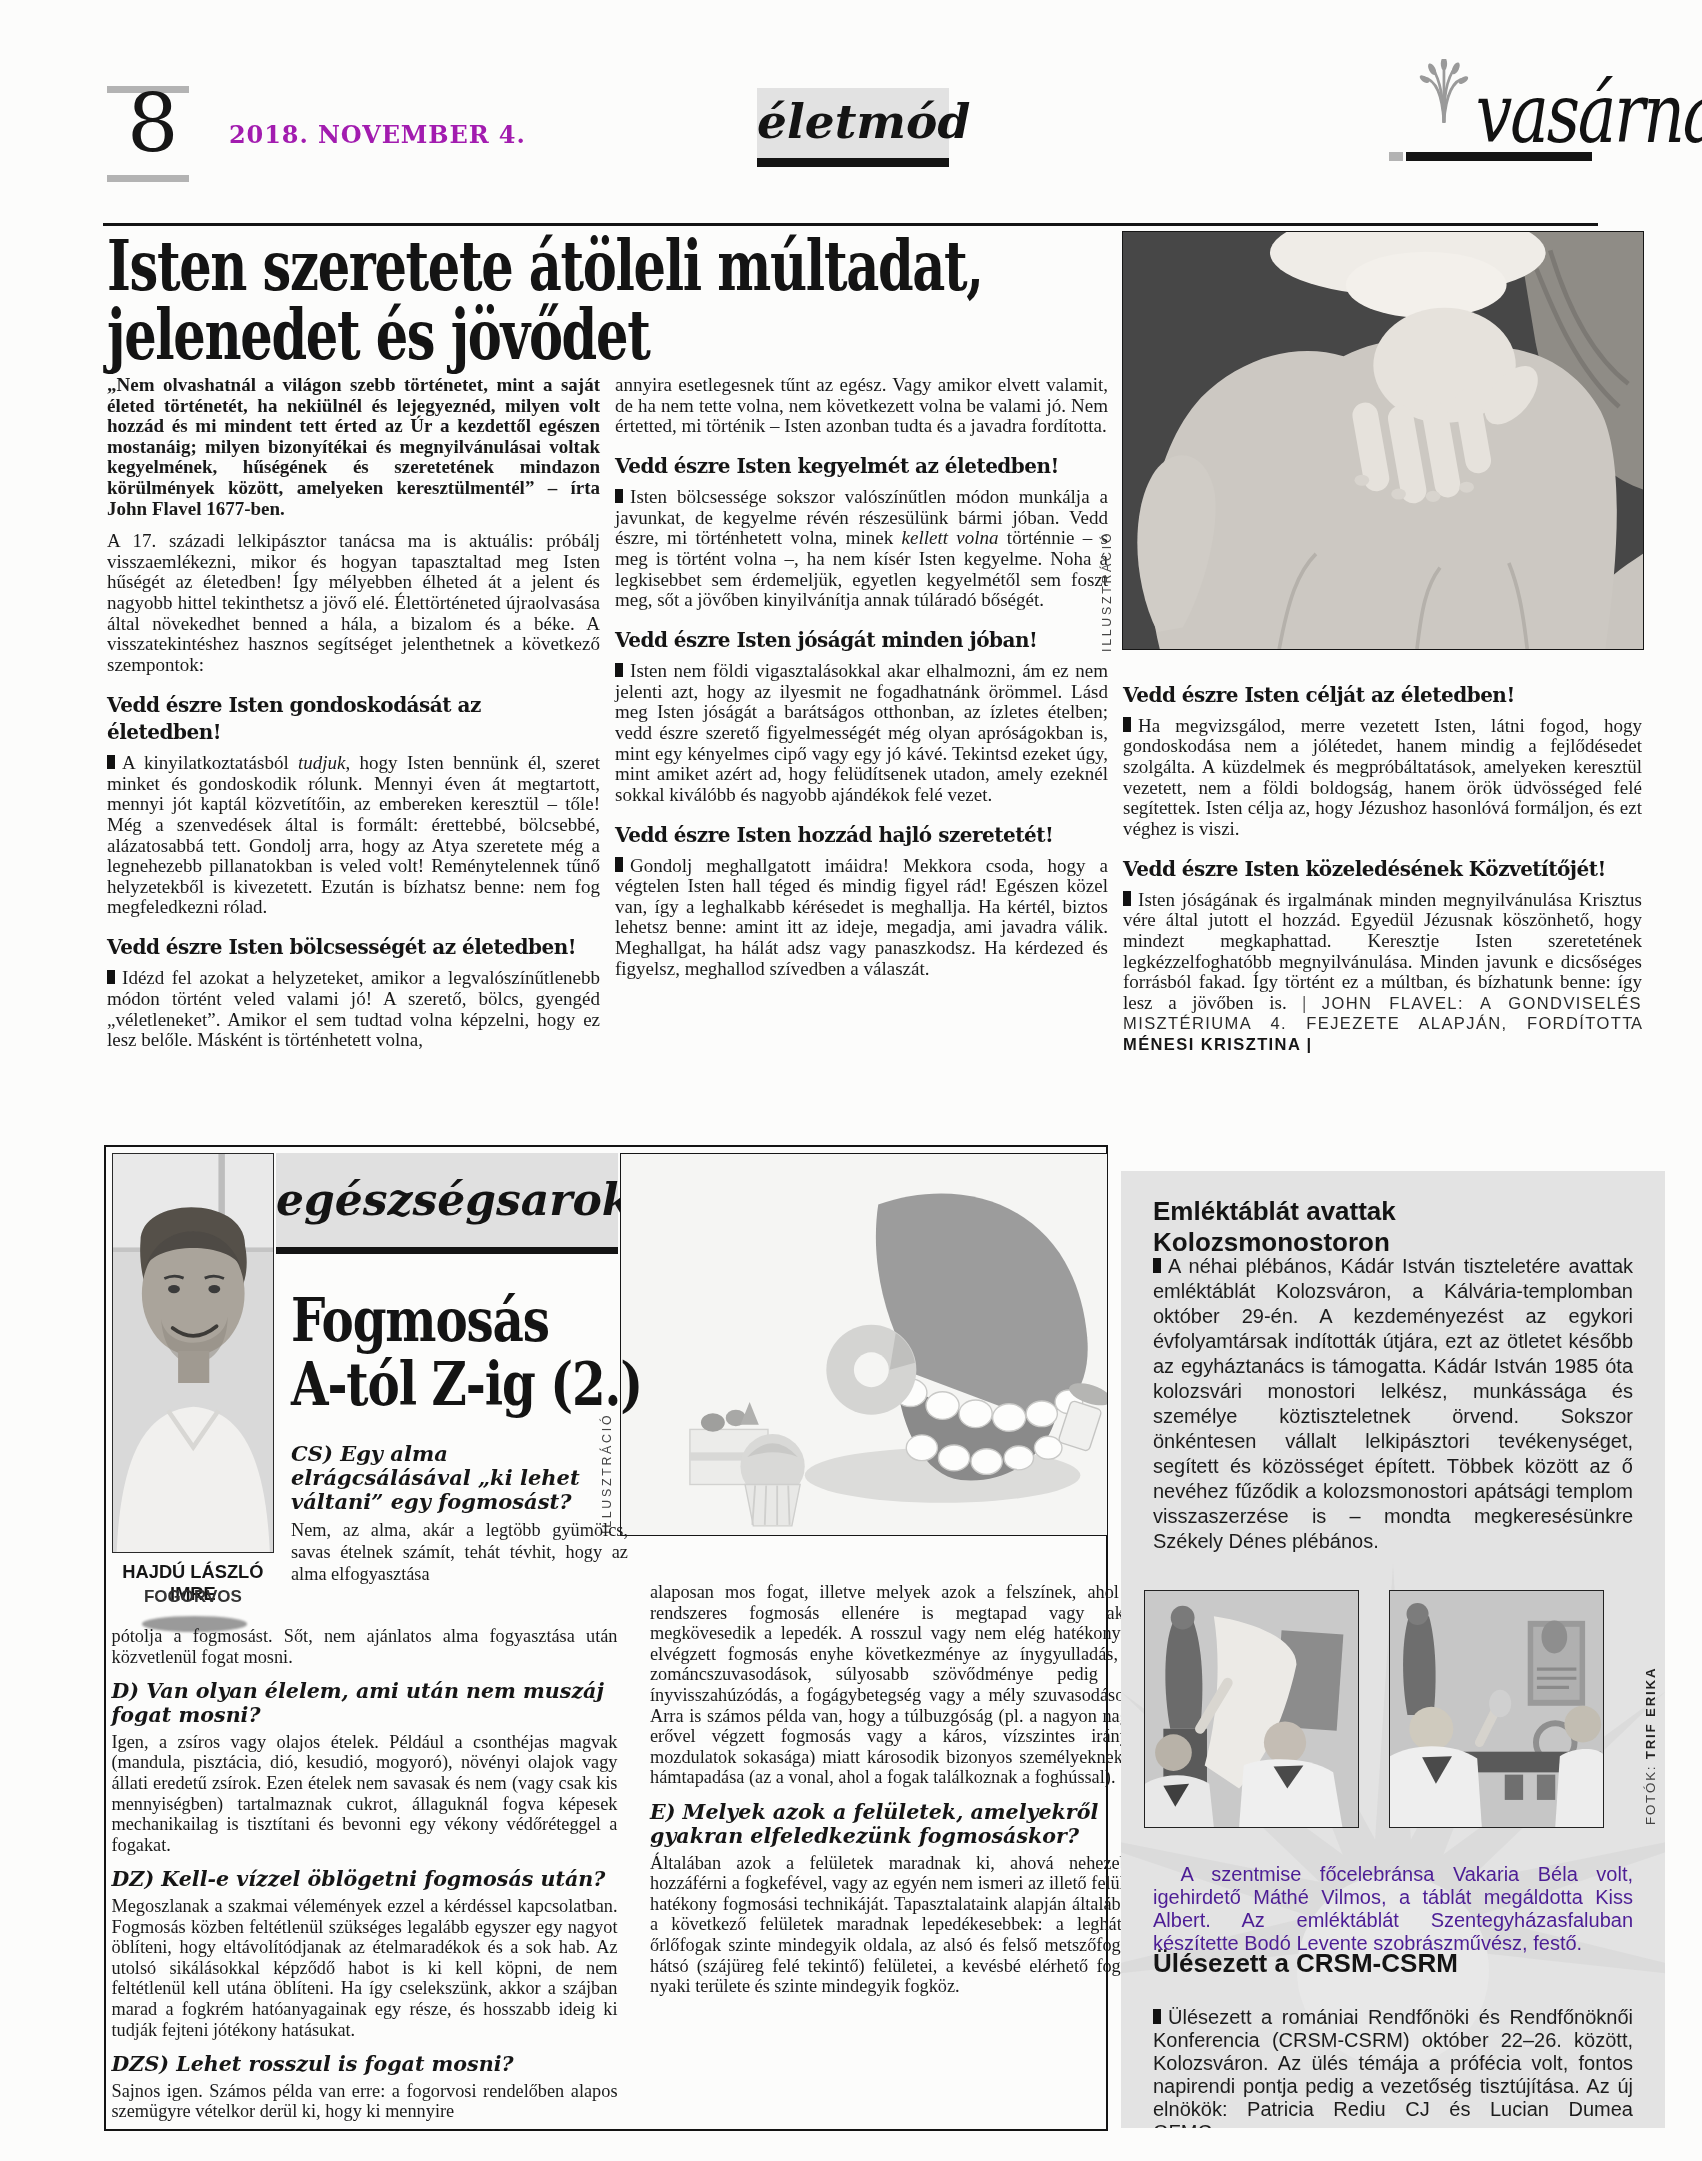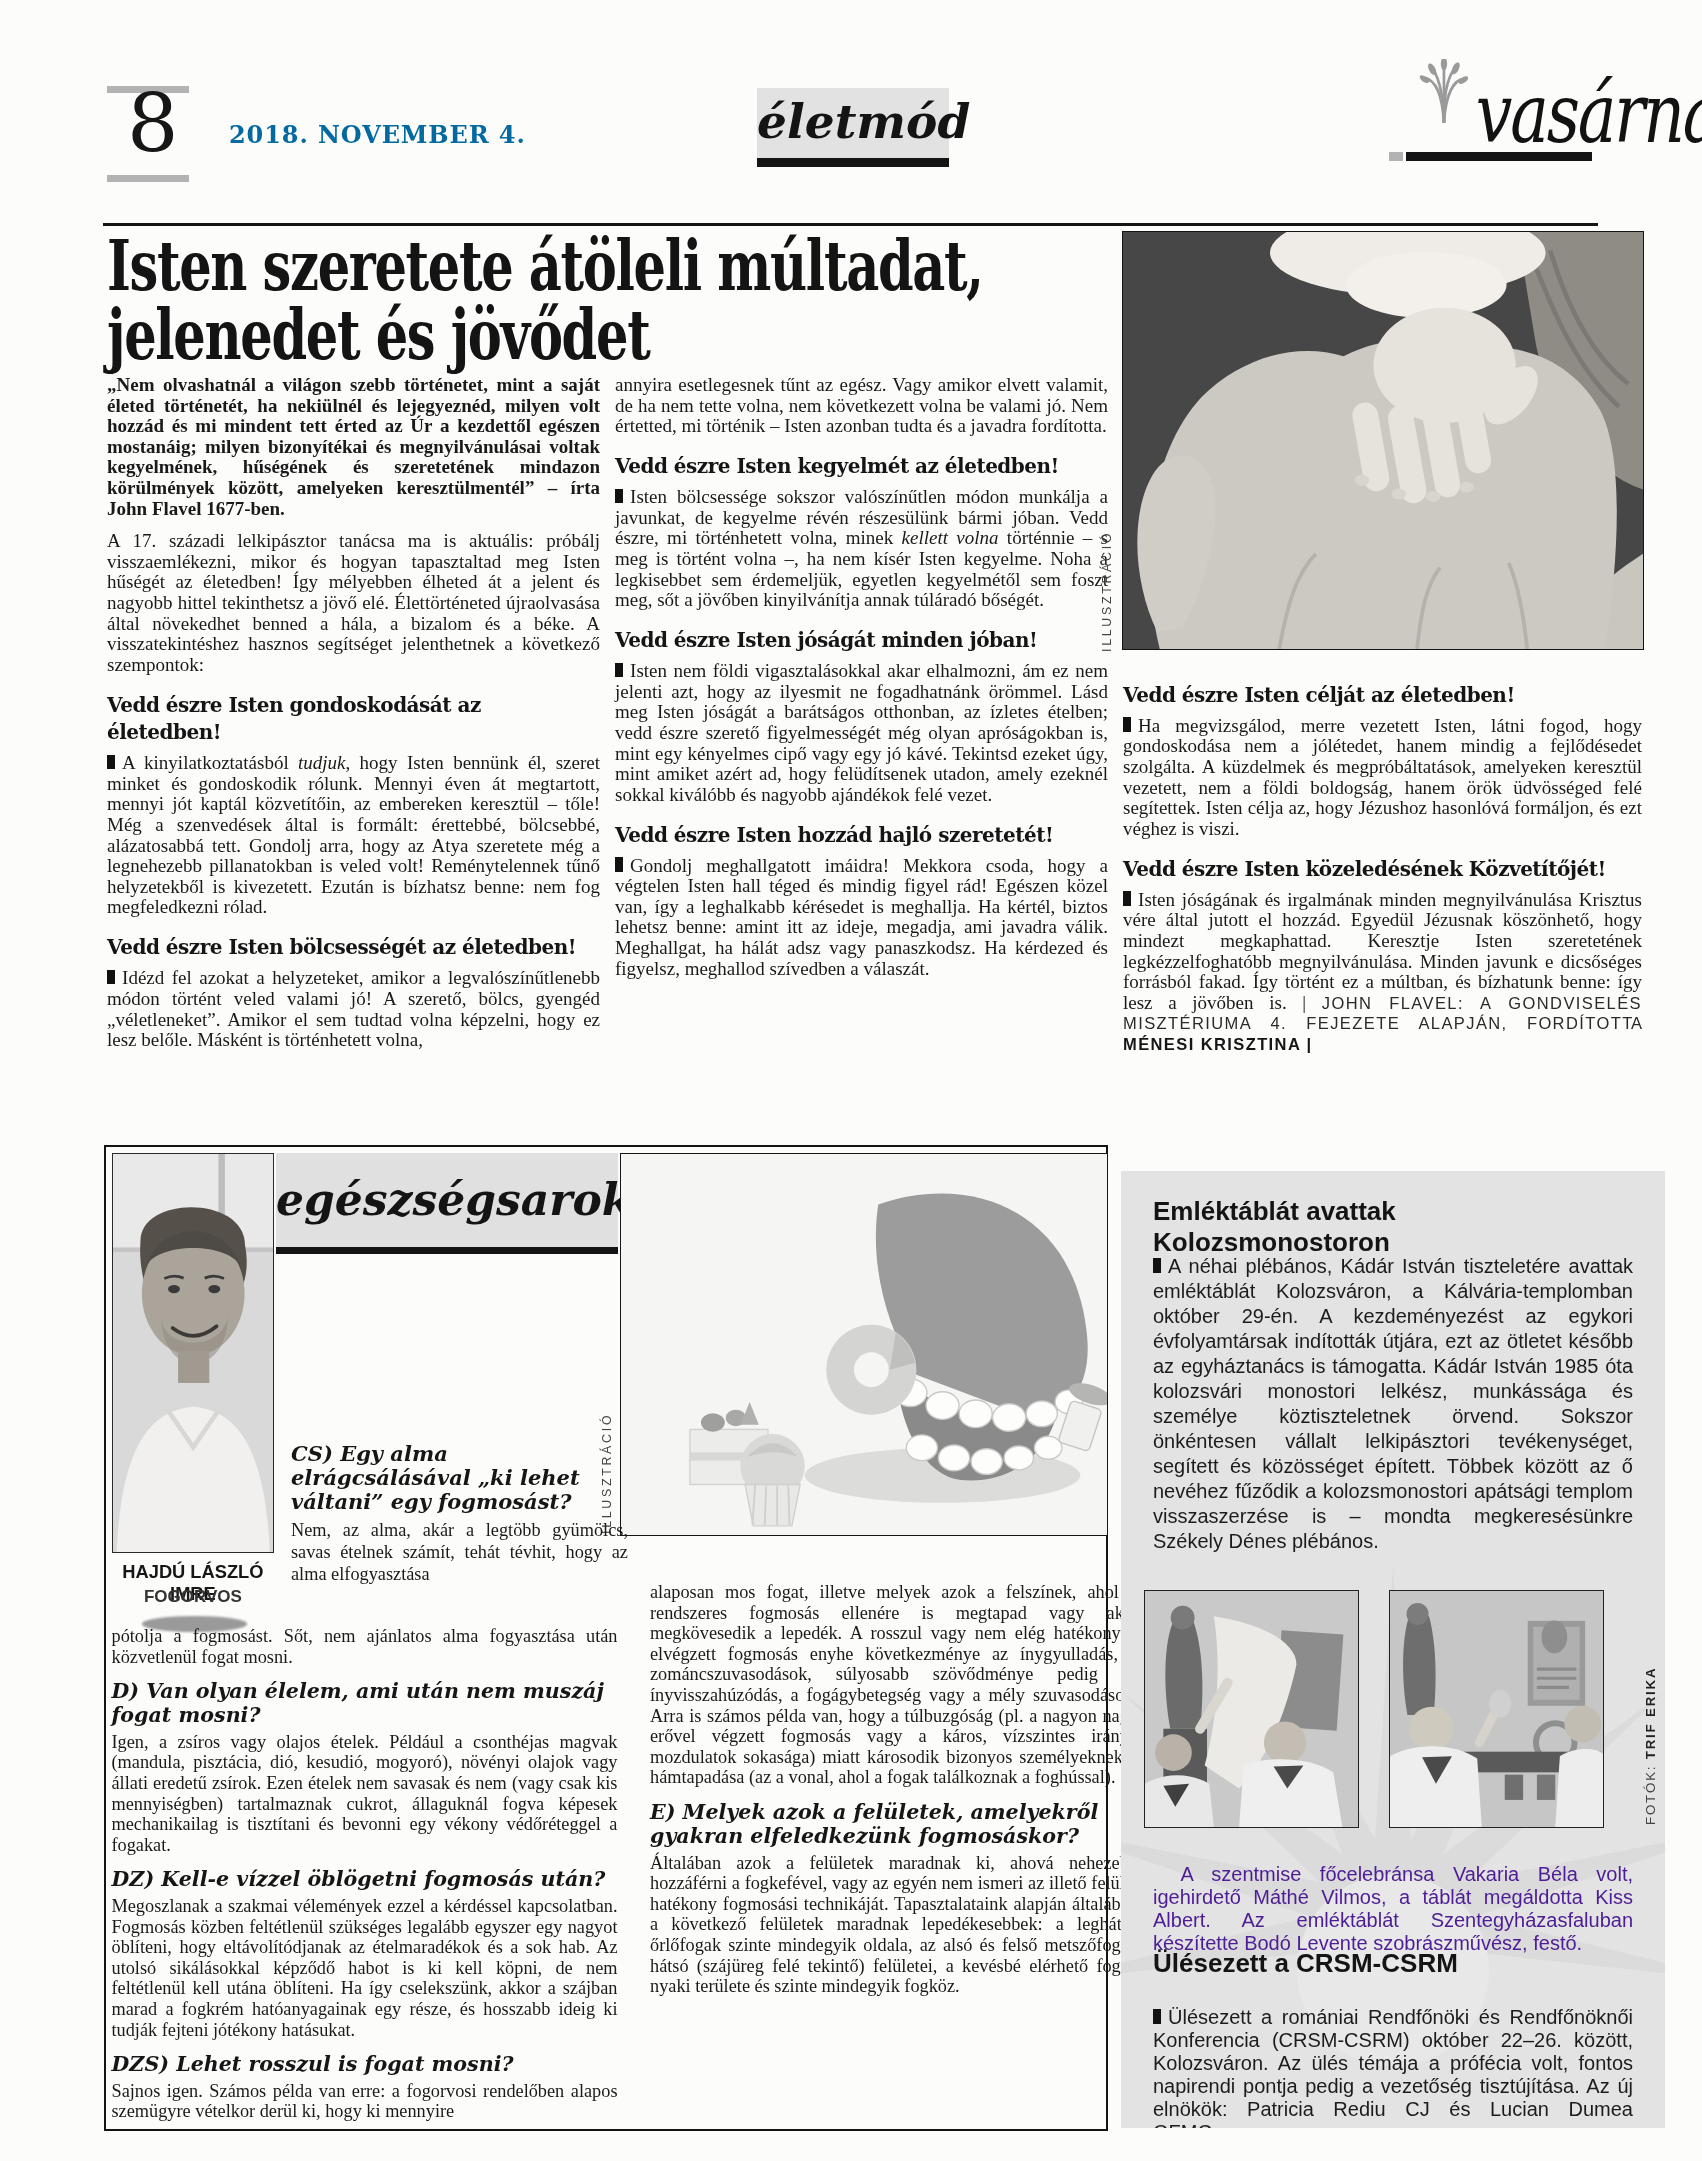--- a/index.html
+++ b/index.html
@@ -1,21 +1,21 @@
 <!DOCTYPE html>
 <html style="font-size:7.3px"><head>
 <meta charset="utf-8">
 <style>
   html,body{margin:0;padding:0;background:#888;}
   #page{position:relative;width:1702px;height:2161px;background:#fcfcfb;overflow:hidden;
         font-family:"Liberation Serif",serif;color:#1a1a1a;}
   
   .graybar{position:absolute;background:#b3b3b3;}
   #pageno{position:absolute;left:127px;top:83px;font-family:"DejaVu Serif",serif;font-size:81px;line-height:1;color:#161616;}
-  #issuedate{position:absolute;left:229px;top:120px;font-family:"DejaVu Serif",serif;font-weight:bold;font-size:24px;letter-spacing:0.9px;color:#0369a1;}
+  #issuedate{position:absolute;left:229px;top:120px;font-family:"DejaVu Serif",serif;font-weight:bold;font-size:24px;letter-spacing:0.9px;color:#a21caf;}
   #sectionband{position:absolute;left:757px;top:88px;width:192px;height:70px;background:#e2e2e2;text-align:center;}
   #sectionband .txt{font-family:"DejaVu Serif",serif;font-style:italic;font-weight:bold;font-size:47px;line-height:68px;color:#141414;}
   #sectionrule{position:absolute;left:757px;top:158px;width:192px;height:9.2px;background:#141414;}
   #masthead{position:absolute;left:1396px;top:72px;width:201px;text-align:right;}
   #masthead .word{display:inline-block;font-family:"DejaVu Serif",serif;font-style:italic;font-size:83px;line-height:1;letter-spacing:-2.7px;color:#121212;transform:scaleX(.78);transform-origin:100% 0;}
   #mastrule{position:absolute;left:1406px;top:152px;width:186px;height:9.2px;background:#141414;}
   #mastsq{position:absolute;left:1389px;top:152px;width:13.7px;height:9.2px;background:#b3b3b3;}
   #wheat{position:absolute;left:1414px;top:59px;}
   #headrule{position:absolute;left:103px;top:223px;width:1495px;height:3.2px;background:#141414;}
   
@@ -235,20 +235,24 @@
           <path d="M292 722 L 286 808 M 316 722 L 313 808 M 340 722 L 340 808 M 364 722 L 367 808" stroke="#cfcfcd" stroke-width="4"></path>
         </g>
         <g transform="rotate(18 1000 590)">
           <rect x="965" y="545" width="70" height="95" rx="10" fill="#f0f0ee" stroke="#c5c5c3" stroke-width="3"></rect>
           <ellipse cx="1000" cy="520" rx="48" ry="20" fill="#b5b5b3"></ellipse>
         </g>
       </svg>
     </div>
     <div class="vtext" style="left:494px;top:387px;">ILLUSZTRÁCIÓ</div>
 
+    <div id="hctitle">
+      <span class="tl">Fogmosás</span>
+      <span class="tl">A-tól Z-ig (2.)</span>
+    </div>
 
     <div id="qcs" class="q">CS) Egy alma elrágcsálásával „ki lehet váltani” egy fogmosást?</div>
     <div id="acsn">Nem, az alma, akár a legtöbb gyümölcs, savas ételnek számít, tehát tévhit, hogy az alma elfogyasztása</div>
 
     <div id="hleft" class="hflow">
       <p class="para">pótolja a fogmosást. Sőt, nem ajánlatos alma fogyasztása után közvetlenül fogat mosni.</p>
       <div class="q">D) Van olyan élelem, ami után nem muszáj fogat mosni?</div>
       <p class="para">Igen, a zsíros vagy olajos ételek. Például a csonthéjas magvak (mandula, pisztácia, dió, kesudió, mogyoró), növényi olajok vagy állati eredetű zsírok. Ezen ételek nem savasak és nem (vagy csak kis mennyiségben) tartalmaznak cukrot, állaguknál fogva képesek mechanikailag is tisztítani és bevonni egy vékony védőréteggel a fogakat.</p>
       <div class="q">DZ) Kell-e vízzel öblögetni fogmosás után?</div>
       <p class="para">Megoszlanak a szakmai vélemények ezzel a kérdéssel kapcsolatban. Fogmosás közben feltétlenül szükséges legalább egyszer egy nagyot öblíteni, hogy eltávolítódjanak az ételmaradékok és a sok hab. Az utolsó sikálásokkal képződő habot is ki kell köpni, de nem feltétlenül kell utána öblíteni. Ha így cselekszünk, akkor a szájban marad a fogkrém hatóanyagainak egy része, és hosszabb ideig ki tudják fejteni jótékony hatásukat.</p>

